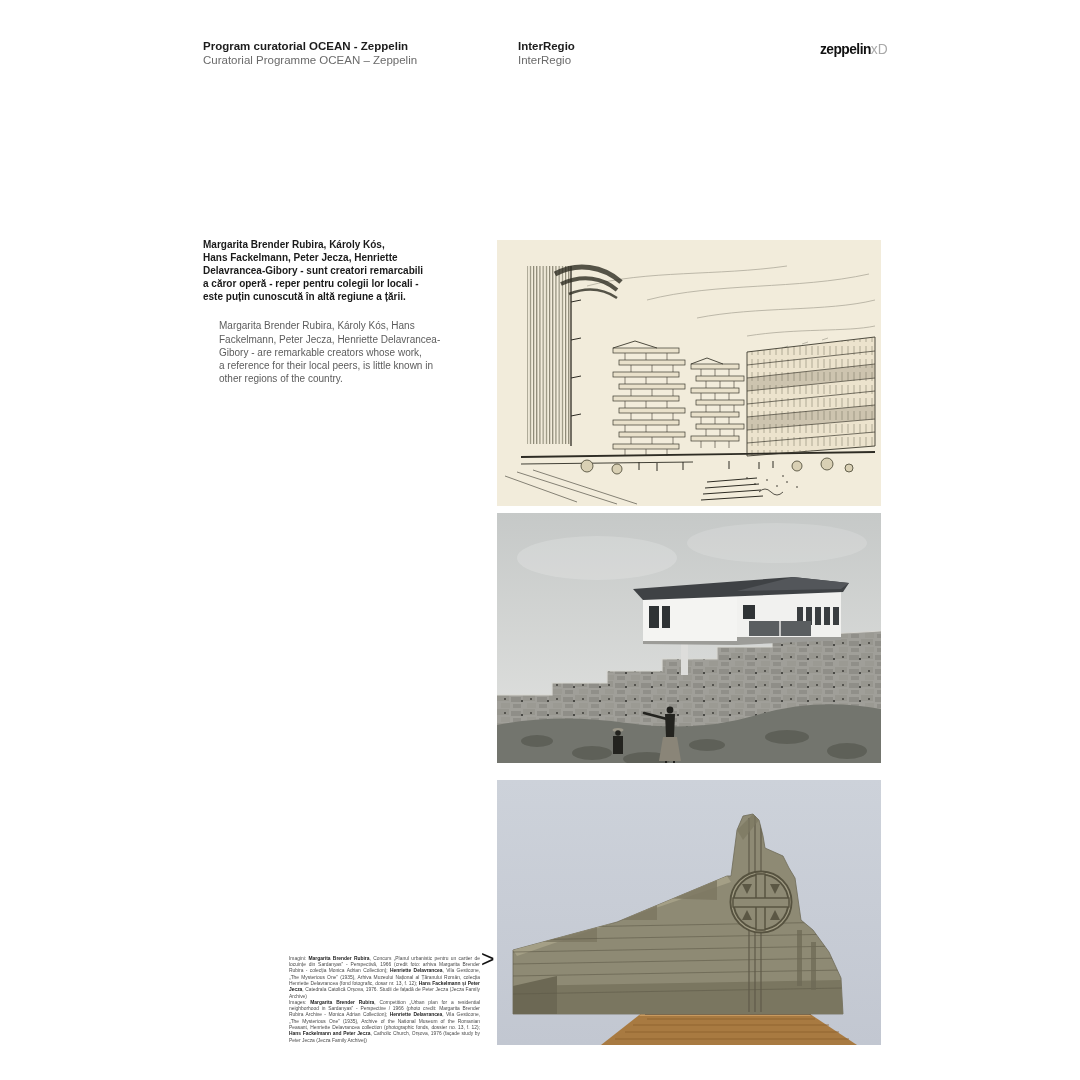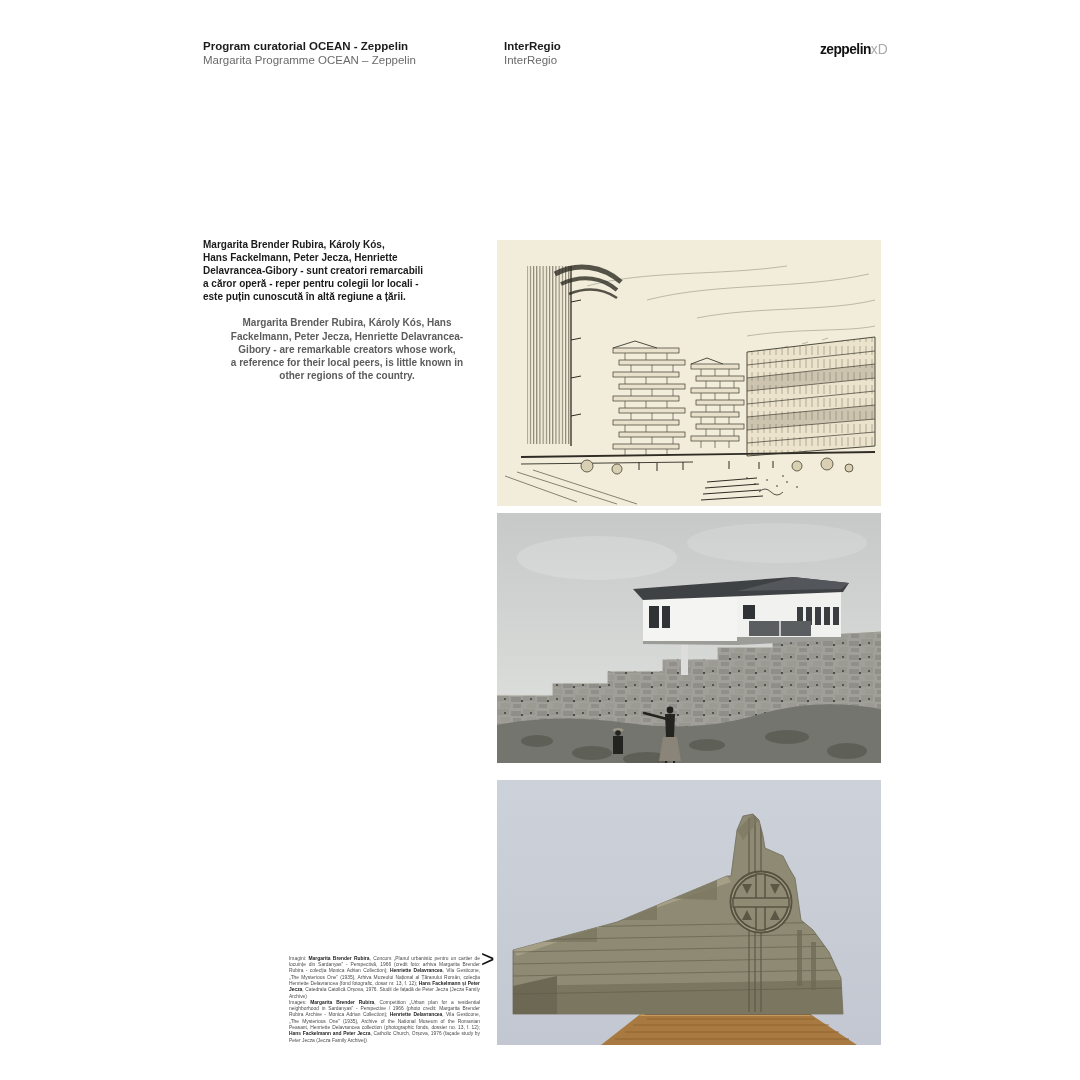--- a/index.html
+++ b/index.html
@@ -1,46 +1,46 @@
 <!DOCTYPE html>
 <html><head>
 <meta charset="utf-8">
 <style>
   html,body{margin:0;padding:0;background:#ffffff;}
   .page{position:relative;width:1080px;height:1080px;background:#ffffff;overflow:hidden;
         font-family:"Liberation Sans",sans-serif;color:#1c1c1c;}
   .hdr-line1{font-size:11.5px;line-height:13.5px;font-weight:bold;color:#1c1c1c;}
   .hdr-line2{font-size:11.5px;line-height:13.5px;font-weight:normal;color:#6a6a6a;}
   .hdr-left{position:absolute;left:203px;top:40px;}
-  .hdr-center{position:absolute;left:504px;top:40px;}
+  .hdr-center{position:absolute;left:518px;top:40px;}
   .brand{position:absolute;left:820px;top:40px;width:70px;font-size:15px;letter-spacing:-0.6px;
          transform:scaleX(.92);transform-origin:left top;white-space:nowrap;}
   .brand .bold{font-weight:bold;color:#111;}
   .brand .lite{font-weight:normal;color:#a9a9a9;letter-spacing:0;}
   .intro{position:absolute;left:203px;top:238px;width:288px;font-size:10px;line-height:13.1px;}
   .intro .ro{font-weight:bold;color:#1a1a1a;white-space:pre-line;margin:0 0 13px 0;}
-  .intro .en{font-weight:bold;color:#5c5c5c;white-space:pre-line;margin:0;text-align:center;}
+  .intro .en{font-weight:normal;color:#5c5c5c;white-space:pre-line;margin:16px;}
   .fig{position:absolute;left:497px;width:384px;}
   .fig svg{display:block;}
   .cap{position:absolute;left:289px;width:191px;font-size:4.9px;line-height:6.3px;color:#4a4a4a;
        text-align:justify;}
   .cap b{color:#222;}
   .cap-ro{top:951px;}
   .cap-en{top:995px;}
   .arrow{position:absolute;left:481px;top:946px;font-size:23px;font-weight:400;color:#111;
          font-family:"Liberation Sans",sans-serif;}
 </style>
 </head>
 <body>
 
 <div class="page">
 
   <div class="hdr-left">
     <div class="hdr-line1">Program curatorial OCEAN - Zeppelin</div>
-    <div class="hdr-line2">Margarita Programme OCEAN – Zeppelin</div>
+    <div class="hdr-line2">Curatorial Programme OCEAN – Zeppelin</div>
   </div>
   <div class="hdr-center">
     <div class="hdr-line1">InterRegio</div>
     <div class="hdr-line2">InterRegio</div>
   </div>
   <div class="brand">
     <span class="bold">zeppelin</span><span class="lite">xD</span>
   </div>
 
   <div class="intro">

